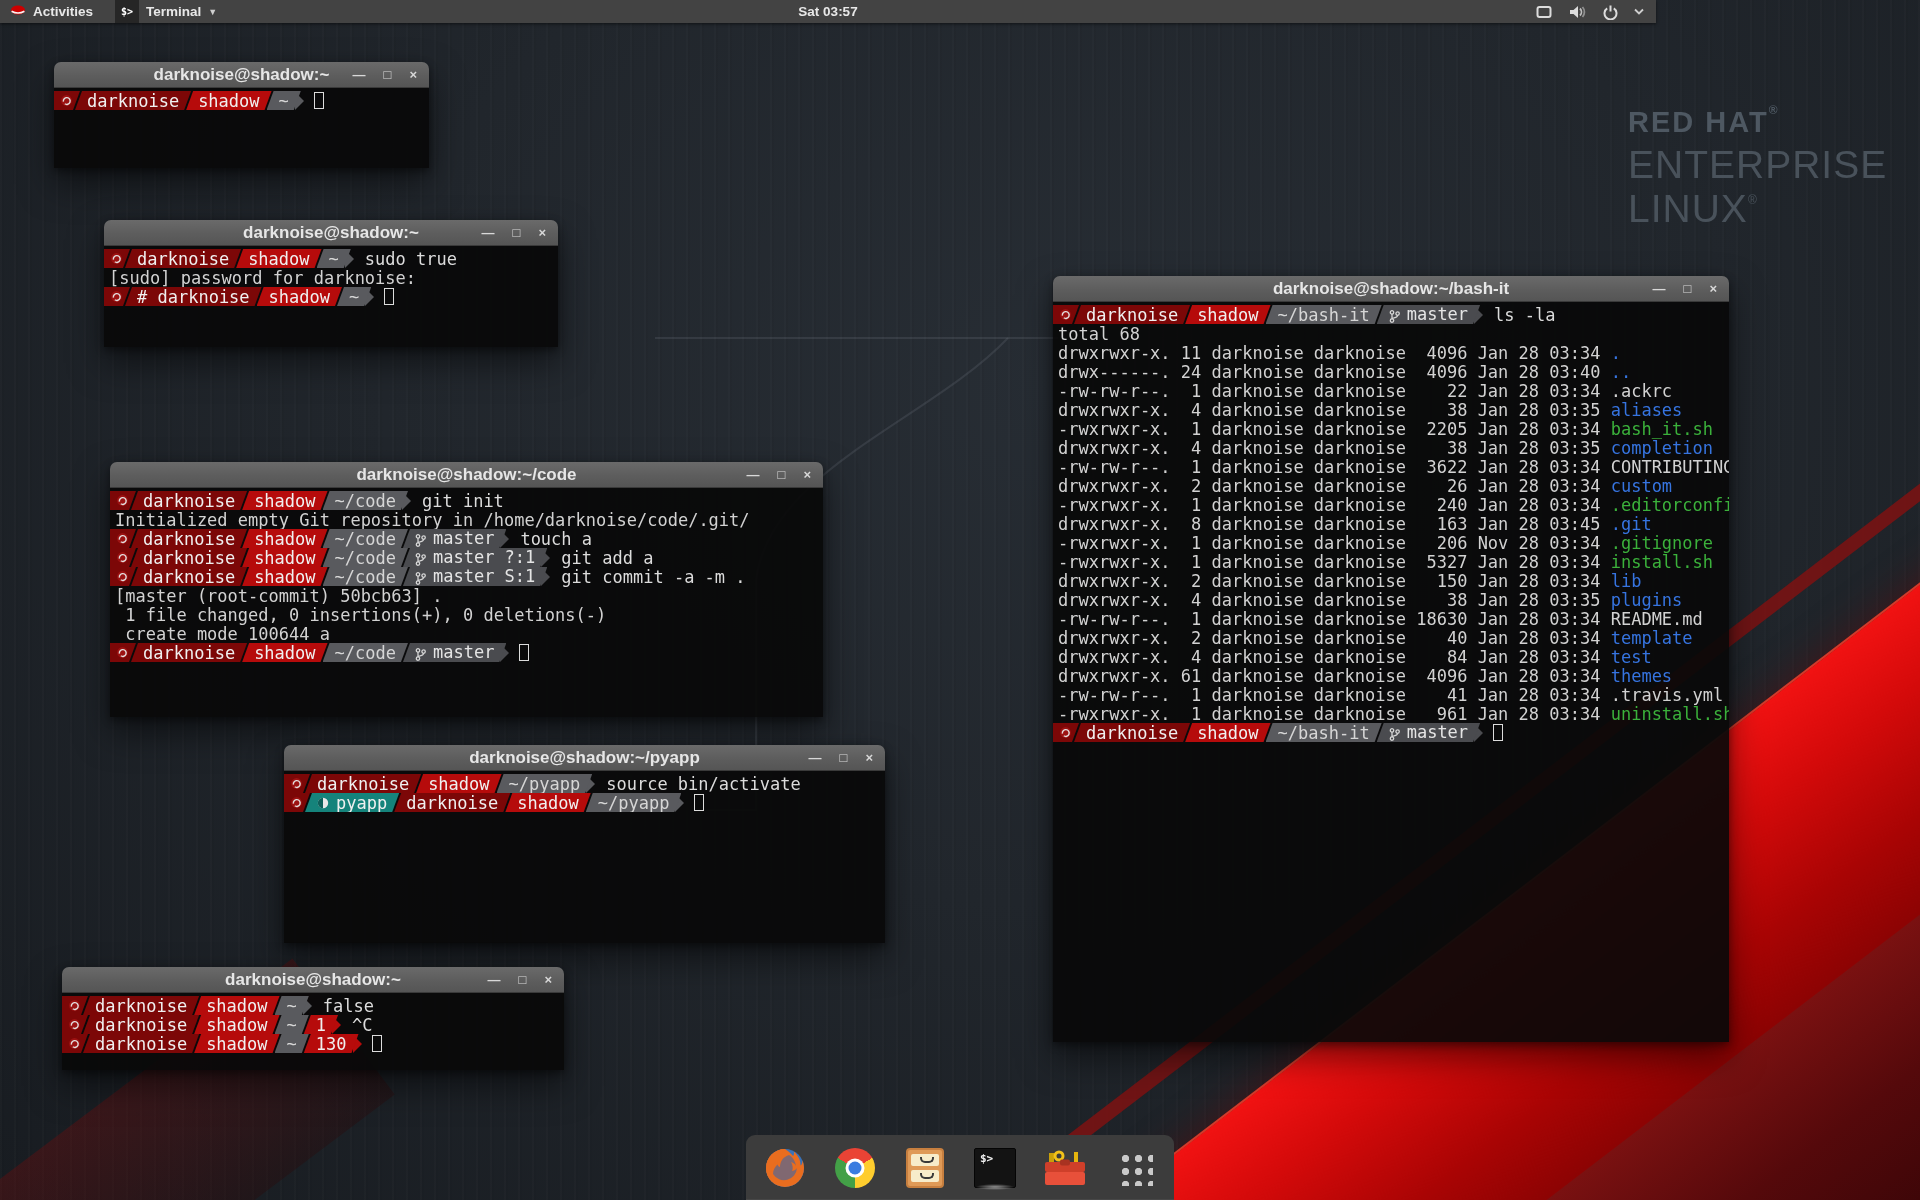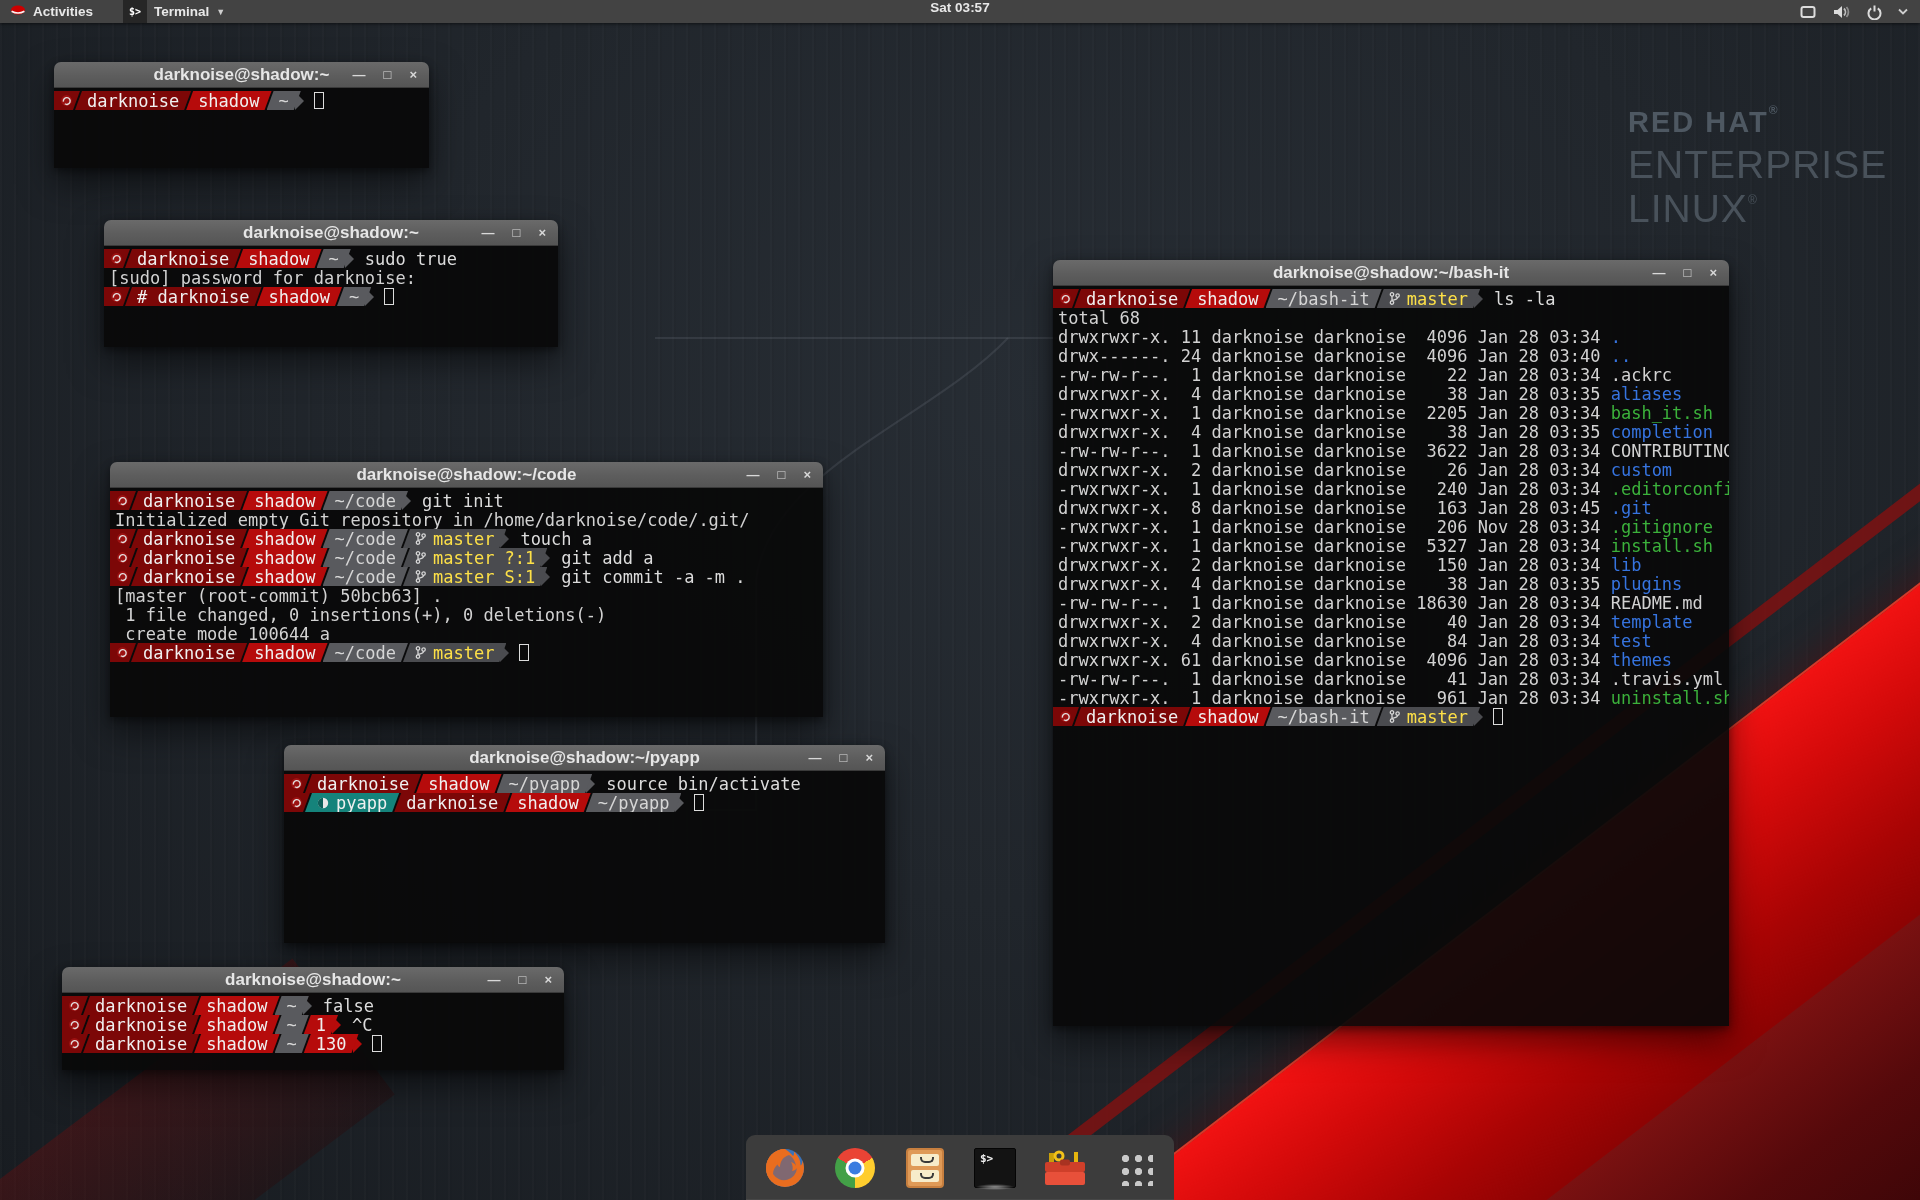--- a/index.html
+++ b/index.html
@@ -24,23 +24,23 @@
   .traces { position:absolute; left:0; top:0; }
   .traces path { stroke:#9aa4ad; stroke-opacity:.15; stroke-width:2; fill:none; }
 
   .brand { position:absolute; left:1628px; top:106px; color:#4b555e; user-select:none; }
   .brand .b1 { font-size:29px; font-weight:bold; letter-spacing:2px; color:#4e5862; }
   .brand .b2 { font-size:39px; letter-spacing:1px; margin-top:4px; color:#49525b; }
   .brand .b3 { font-size:39px; letter-spacing:1px; color:#49525b; }
   .brand sup { font-size:12px; vertical-align:18px; }
 
   
-  .topbar { position:absolute; left:0; top:0; width:1920px; height:23px; background:#434343;
-    display:flex; color:#e8e8e8; font-size:13.5px; font-weight:600; z-index:50;
-    box-shadow:0 1px 3px rgba(0,0,0,.55);gap:8px; }
+  .topbar { position:absolute; left:0; top:0; width:1656px; height:23px; background:#434343;
+    display:flex; align-items:center; color:#e8e8e8; font-size:13.5px; font-weight:600; z-index:50;
+    box-shadow:0 1px 3px rgba(0,0,0,.55); }
   .tb-activities { display:flex; align-items:center; gap:7px; padding:0 12px 0 10px; height:100%; cursor:default; }
   .tb-appmenu { display:flex; align-items:center; gap:7px; padding:0 10px; height:100%; }
   .appmenu-iconbox { background:#262626; width:24px; height:23px; display:flex; align-items:center; justify-content:center; }
   .appmenu-iconbox span { font-family:"DejaVu Sans Mono",monospace; font-size:10px; font-weight:bold; color:#fff; }
   .tb-caret { font-size:9px; color:#cfcfcf; }
   .tb-clock { position:absolute; left:50%; transform:translateX(-50%); font-weight:600; }
   .tb-status { margin-left:auto; display:flex; align-items:center; gap:15px; padding-right:12px; height:100%; }
   .tb-status svg { display:block; }
 
   
@@ -54,34 +54,34 @@
   .win-controls { position:absolute; right:12px; top:0; height:100%; display:flex; align-items:center; gap:18px; }
   .wc { color:#d8d8d8; font-size:13px; font-weight:bold; line-height:1; cursor:default; }
   .term-body { position:absolute; left:0; right:0; top:26px; bottom:0; background:rgba(9,9,9,.93);
     overflow:hidden; padding-top:3px; }
 
   #w1 { left:54px;   top:62px;  width:375px; height:106px; }
   #w2 { left:104px;  top:220px; width:454px; height:127px; }
   #w3 { left:110px;  top:462px; width:713px; height:255px; }
   #w4 { left:284px;  top:745px; width:601px; height:198px; }
   #w5 { left:62px;   top:967px; width:502px; height:103px; }
-  #w6 { left:1053px; top:260px; width:676px; height:766px; z-index:11; }
+  #w6 { left:1053px; top:276px; width:676px; height:766px; z-index:11; }
 
   .term-line { display:flex; align-items:center; height:19px; white-space:pre;
     font-family:"DejaVu Sans Mono",monospace; font-size:17px; color:var(--fg); }
   .term-line.plain { padding-left:5px; }
   .seg { display:flex; align-items:center; height:19px; padding:0 12px; white-space:pre;
     color:#f0f0f0; clip-path:polygon(7px 0, 100% 0, calc(100% - 7px) 100%, 0 100%); margin-left:-5px; }
   .seg:first-child { clip-path:polygon(0 0, 100% 0, calc(100% - 7px) 100%, 0 100%); margin-left:0; }
   .seg-icon { padding:0 7px 0 6px; }
   .seg-icon svg { display:block; }
   .seg-user { background:var(--user); }
   .seg-host { background:var(--host); }
   .seg-path { background:var(--path); color:#d6d6d6; }
-  .seg-git  { background:var(--git);  color:#fde047; }
+  .seg-git  { background:var(--git);  color:#e5e5e5;align-items:flex-end; }
   .seg-venv { background:var(--venv); }
   .seg-exit { background:var(--exit); }
   .seg-git svg, .seg-venv svg { margin-right:7px; display:block; }
   .parrow { width:0; height:0; border-top:9.5px solid transparent; border-bottom:9.5px solid transparent;
     border-left:9px solid #555; margin-left:-6px; }
   .arrow-path { border-left-color:var(--path); }
   .arrow-git  { border-left-color:var(--git); }
   .arrow-exit { border-left-color:var(--exit); }
   .cmd { margin-left:11px; color:#dcdcdc; }
   .cursor { width:10px; height:17px; border:1px solid #dcdcdc; margin-left:10px; background:transparent; }

